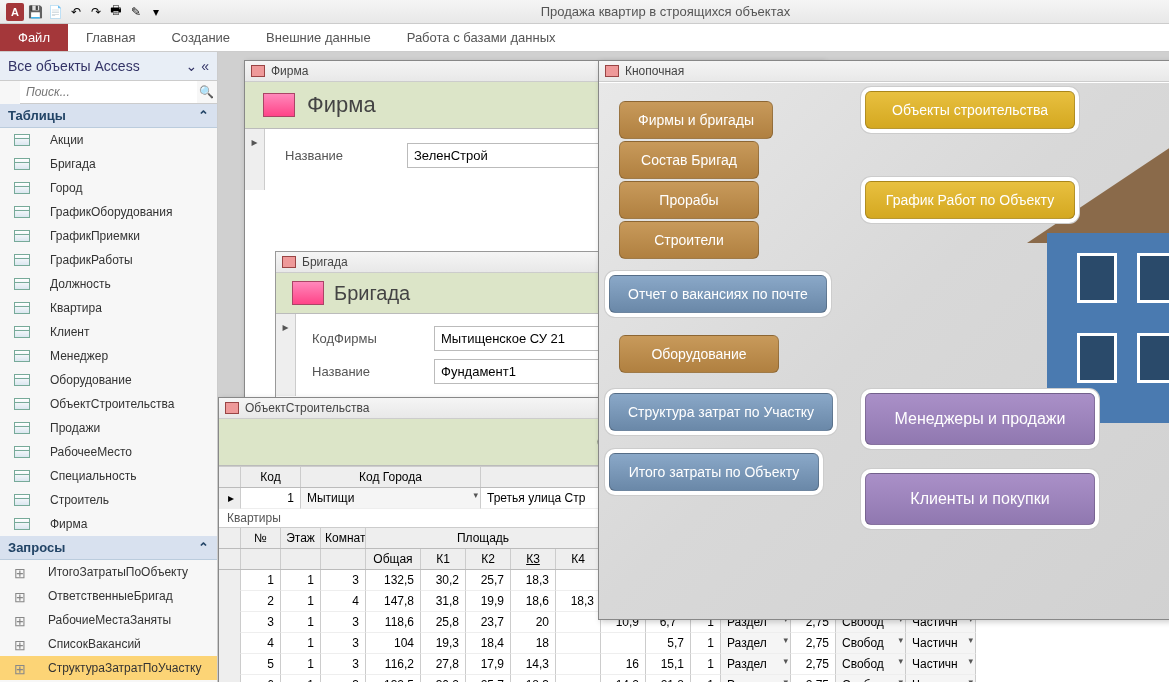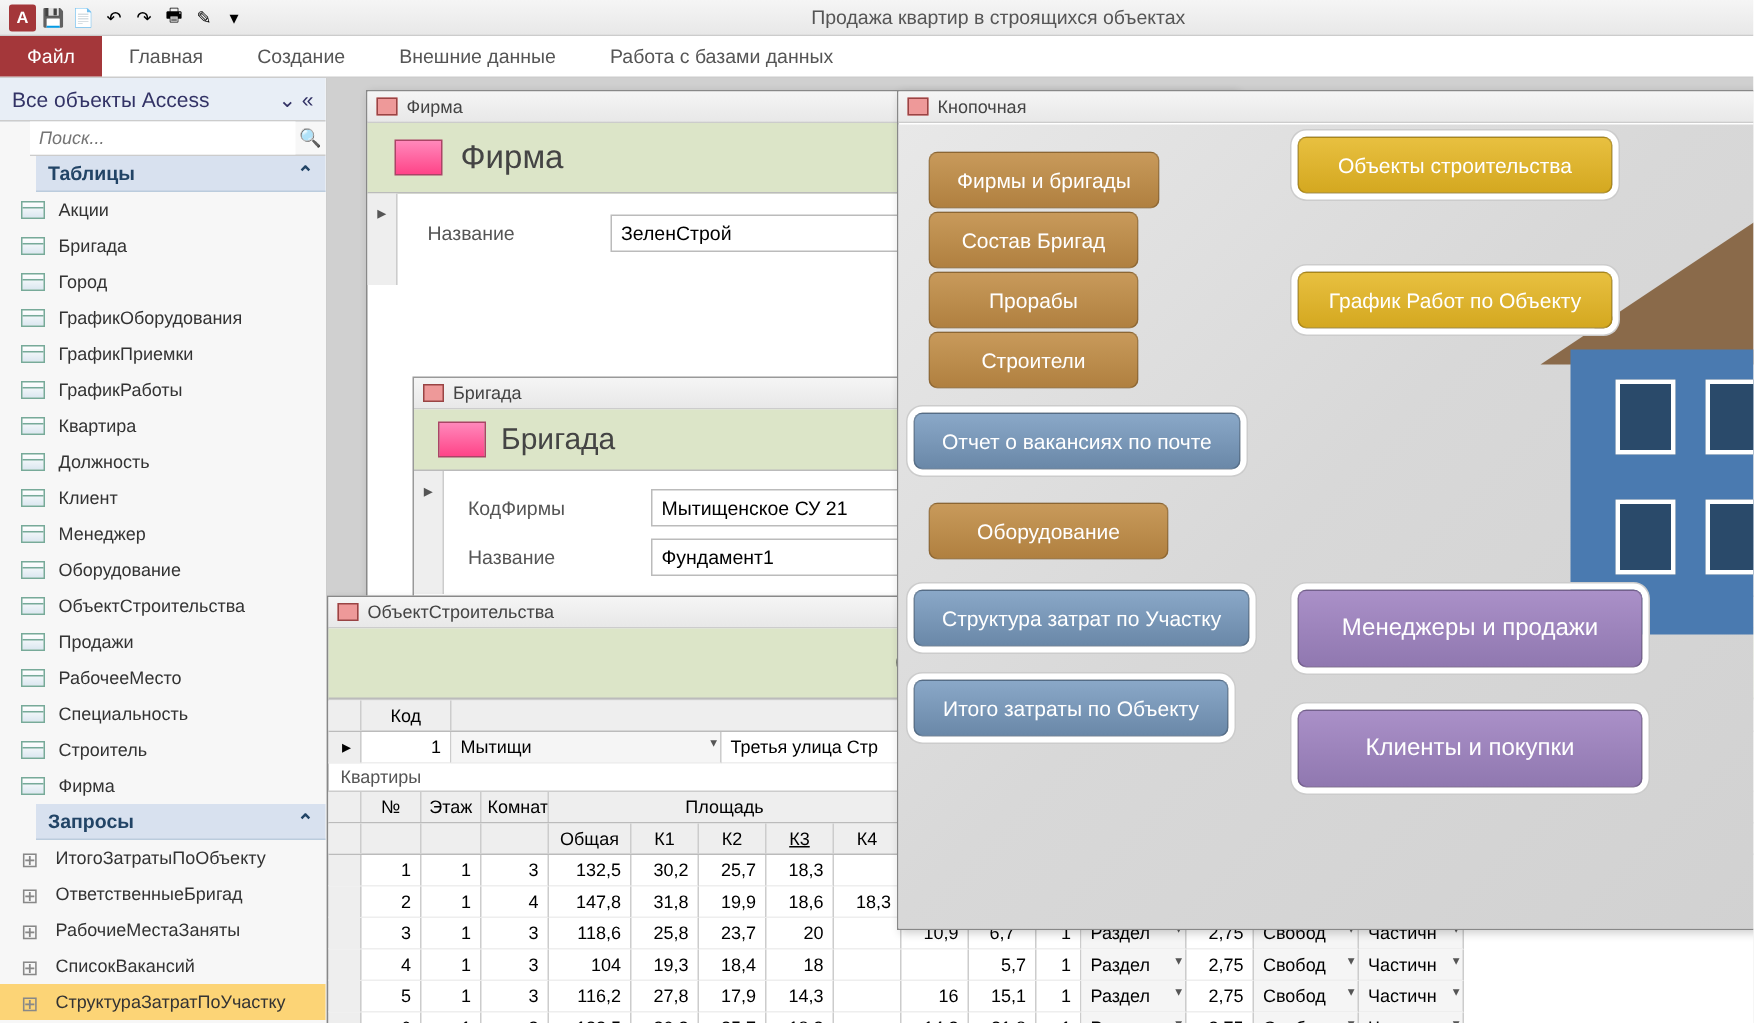--- a/index.html
+++ b/index.html
@@ -14,22 +14,22 @@
 .ribbon .file-tab { background: #a4373a; color: #fff; padding: 0 18px; display: flex; align-items: center; font-size: 13px; cursor: pointer; }
 .ribbon .tab { padding: 0 18px; display: flex; align-items: center; color: #555; font-size: 13px; cursor: pointer; }
 
 .workspace { display: flex; height: calc(100% - 52px); position: relative; }
 
 .nav { width: 218px; background: #f7f7f7; border-right: 1px solid #ccc; overflow-y: auto; }
 .nav-hdr { background: #e8eef6; padding: 6px 8px; font-size: 14px; color: #336; display: flex; align-items: center; justify-content: space-between; border-bottom: 1px solid #ccc; }
 .nav-search { display: flex; border-bottom: 1px solid #ccc; margin-left: 20px; }
 .nav-search input { flex: 1; border: none; padding: 4px 6px; font-size: 12px; background: #fff; outline: none; font-style: italic; color: #888; }
 .nav-search .si { width: 20px; display: flex; align-items: center; justify-content: center; color: #888; }
-.nav-group { background: #d8e1ef; padding: 4px 8px; font-weight: bold; color: #246; font-size: 13px; display: flex; justify-content: space-between; cursor: pointer; border-bottom: 1px solid #bcd; margin-left: 24px; }
-.nav-item { padding: 5px 8px 5px 14px; display: flex; align-items: center; gap: 9px; cursor: pointer; color: #333; }
+.nav-group { background: #d8e1ef; padding: 4px 8px; font-weight: bold; color: #246; font-size: 13px; display: flex; justify-content: space-between; cursor: pointer; border-bottom: 1px solid #bcd; }
+.nav-item { padding: 5px 8px 5px 14px; display: flex; align-items: center; gap: 20px; cursor: pointer; color: #333; }
 .nav-item.sel { background: #fcd476; }
 .tbl-ico { width: 16px; height: 12px; background: linear-gradient(#fff,#dbe7f0); border: 1px solid #7a9; display: inline-block; position: relative; }
 .tbl-ico::before { content: ''; position: absolute; top: 3px; left: 0; right: 0; height: 1px; background: #7a9; }
 .qry-ico { width: 14px; height: 14px; display: inline-block; position: relative; }
 .qry-ico::before { content: '⊞'; color: #888; font-size: 14px; }
 
 .canvas { flex: 1; background: #d0d0d0; position: relative; overflow: hidden; }
 
 .subwin { position: absolute; background: #fff; border: 1px solid #888; box-shadow: 2px 2px 6px rgba(0,0,0,0.2); }
 .subwin-hdr { background: linear-gradient(#f5f5f5,#e8e8e8); padding: 3px 6px; display: flex; align-items: center; gap: 6px; border-bottom: 1px solid #ccc; font-size: 12px; color: #444; }
@@ -142,25 +142,25 @@
         <div class="nav-item">
           <span class="tbl-ico"></span>
           <span>ГрафикПриемки</span>
         </div>
         <div class="nav-item">
           <span class="tbl-ico"></span>
           <span>ГрафикРаботы</span>
         </div>
         <div class="nav-item">
           <span class="tbl-ico"></span>
+          <span>Должность</span>
+        </div>
+        <div class="nav-item">
+          <span class="tbl-ico"></span>
           <span>Квартира</span>
-        </div>
-        <div class="nav-item">
-          <span class="tbl-ico"></span>
-          <span>Должность</span>
         </div>
         <div class="nav-item">
           <span class="tbl-ico"></span>
           <span>Клиент</span>
         </div>
         <div class="nav-item">
           <span class="tbl-ico"></span>
           <span>Менеджер</span>
         </div>
         <div class="nav-item">
@@ -286,20 +286,21 @@
     <div class="subwin w-obj">
       <div class="subwin-hdr">
           <span class="form-ico"></span>
           <span>ОбъектСтроительства</span>
         </div>
       <div class="banner">ОбъектСтроительства</div>
       <div class="grid">
         <div class="gr gh">
           <div class="gc gsel"></div>
           <div class="gc" style="width:60px">Код</div>
+          <div class="gc" style="width:180px">Код Города</div>
           <div class="gc" style="flex:1"></div>
         </div>
         <div class="gr gd">
           <div class="gc gsel">▸</div>
           <div class="gc" style="width:60px">1</div>
           <div class="gc combo" style="width:180px">Мытищи</div>
           <div class="gc" style="flex:1;text-align:left">Третья улица Стр</div>
         </div>
       </div>
       <div class="lbl-kv">Квартиры</div>

